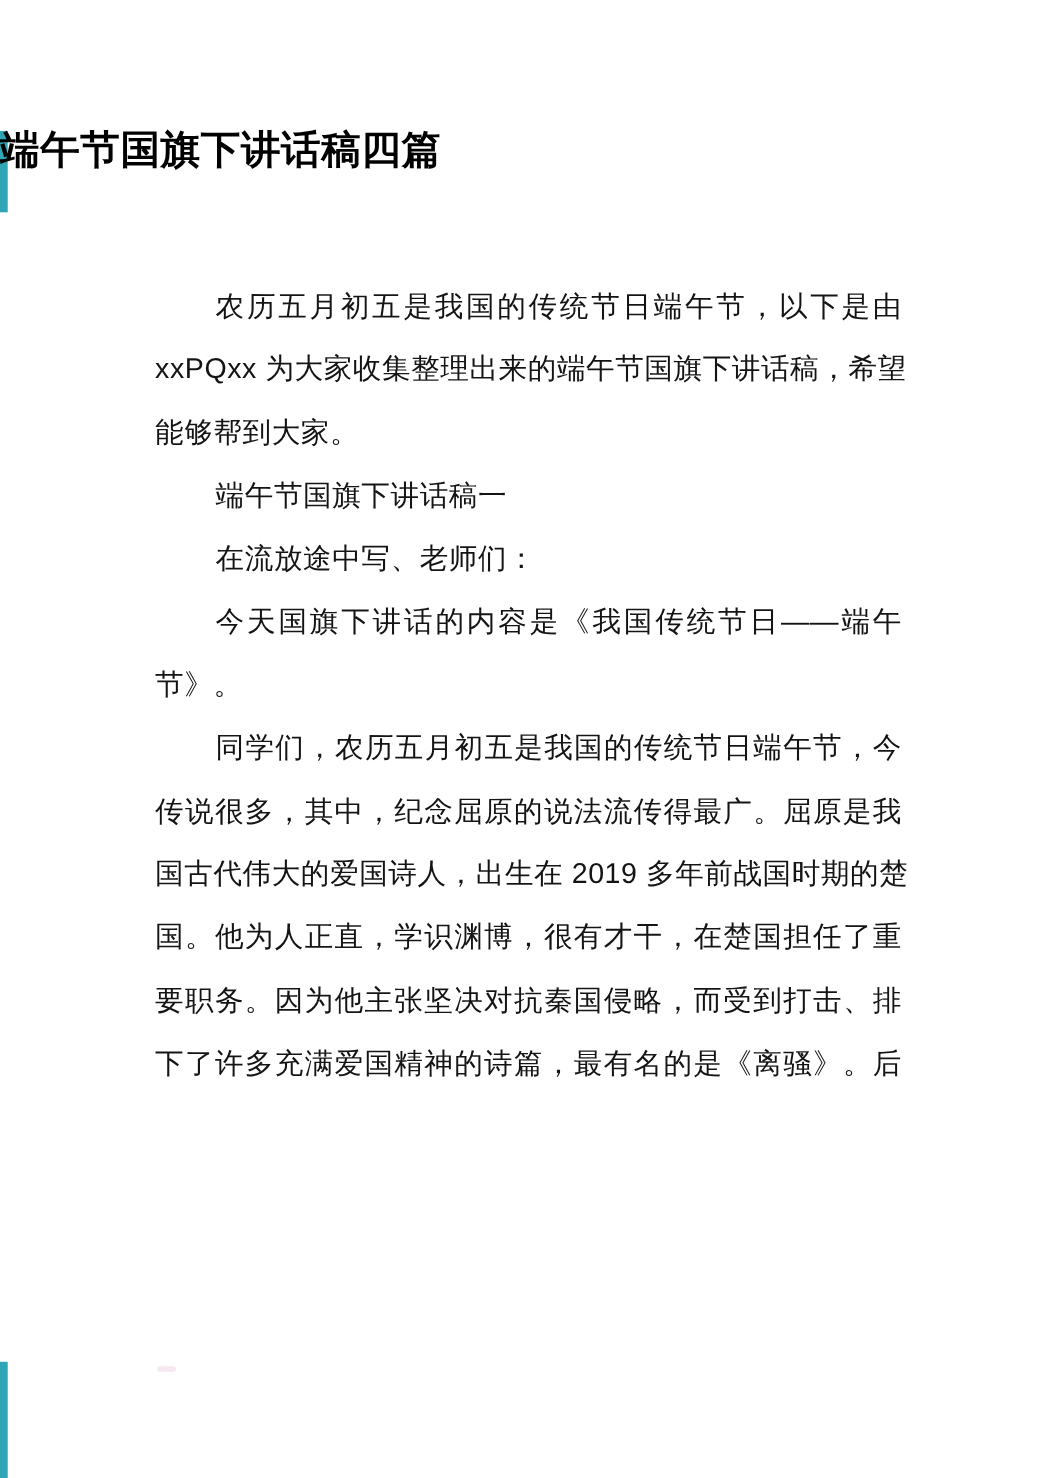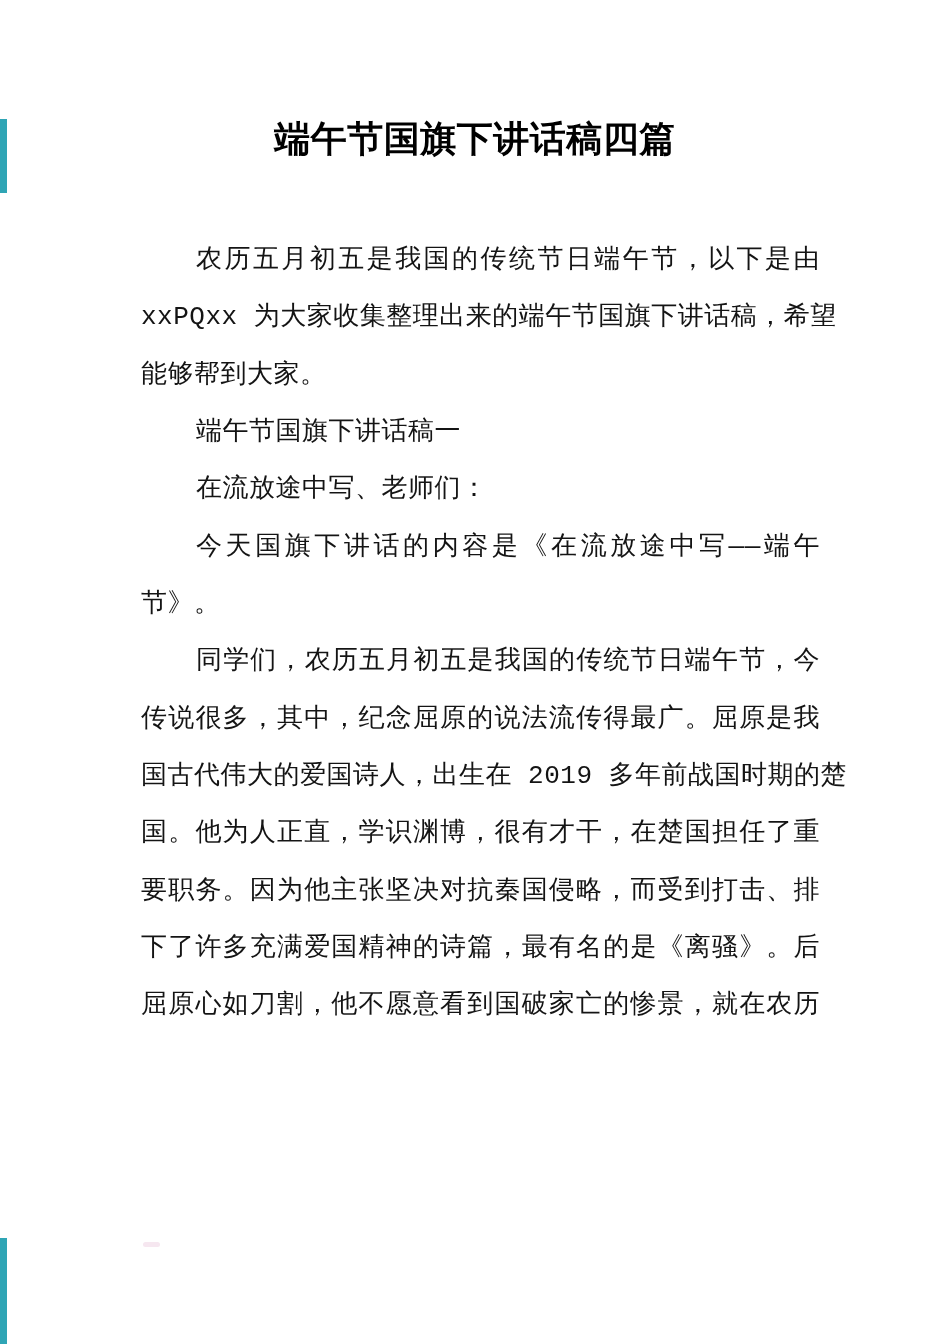--- a/index.html
+++ b/index.html
@@ -12,33 +12,33 @@
     overflow: hidden;
     margin: 0 auto;
   }
   .doc-title {
     position: absolute;
     left: 0;
     right: 0;
     top: 116px;
     height: 48px;
     line-height: 46px;
-    text-align: center;
-    font-family: Liberation Serif, serif;
+    text-align: left;
+    font-family: Liberation Mono, monospace;
     font-weight: bold;
     font-size: 36px;
     color: #000000;
     letter-spacing: 0.5px;
   }
   .content {
     position: absolute;
     left: 141px;
-    top: 232px;
+    top: 250px;
     width: 679px;
-    font-family: Liberation Mono, monospace;
+    font-family: Liberation Sans, sans-serif;
     font-size: 26px;
     color: #141414;
     letter-spacing: 0.5px;
   }
   .line {
     line-height: 57.35px;
     height: 57.35px;
     white-space: nowrap;
     text-align: justify;
     text-align-last: justify;
@@ -75,26 +75,25 @@
   <div class="scroll-thumb bottom"></div>
 
   <h1 class="doc-title">端午节国旗下讲话稿四篇</h1>
 
   <div class="content">
     <div class="line ind">农历五月初五是我国的传统节日端午节，以下是由</div>
     <div class="line">xxPQxx 为大家收集整理出来的端午节国旗下讲话稿，希望</div>
     <div class="line end">能够帮到大家。</div>
     <div class="line end ind">端午节国旗下讲话稿一</div>
     <div class="line end ind">在流放途中写、老师们：</div>
-    <div class="line ind">今天国旗下讲话的内容是《在流放途中写——端午</div>
+    <div class="line ind">今天国旗下讲话的内容是《我国传统节日——端午</div>
     <div class="line end">节》。</div>
     <div class="line ind">同学们，农历五月初五是我国的传统节日端午节，今</div>
     <div class="line">传说很多，其中，纪念屈原的说法流传得最广。屈原是我</div>
     <div class="line">国古代伟大的爱国诗人，出生在 2019 多年前战国时期的楚</div>
     <div class="line">国。他为人正直，学识渊博，很有才干，在楚国担任了重</div>
     <div class="line">要职务。因为他主张坚决对抗秦国侵略，而受到打击、排</div>
     <div class="line">下了许多充满爱国精神的诗篇，最有名的是《离骚》。后</div>
-    <div class="line">屈原心如刀割，他不愿意看到国破家亡的惨景，就在农历</div>
   </div>
 
   <div class="smudge"></div>
 
 </div>
 
 </body></html>

